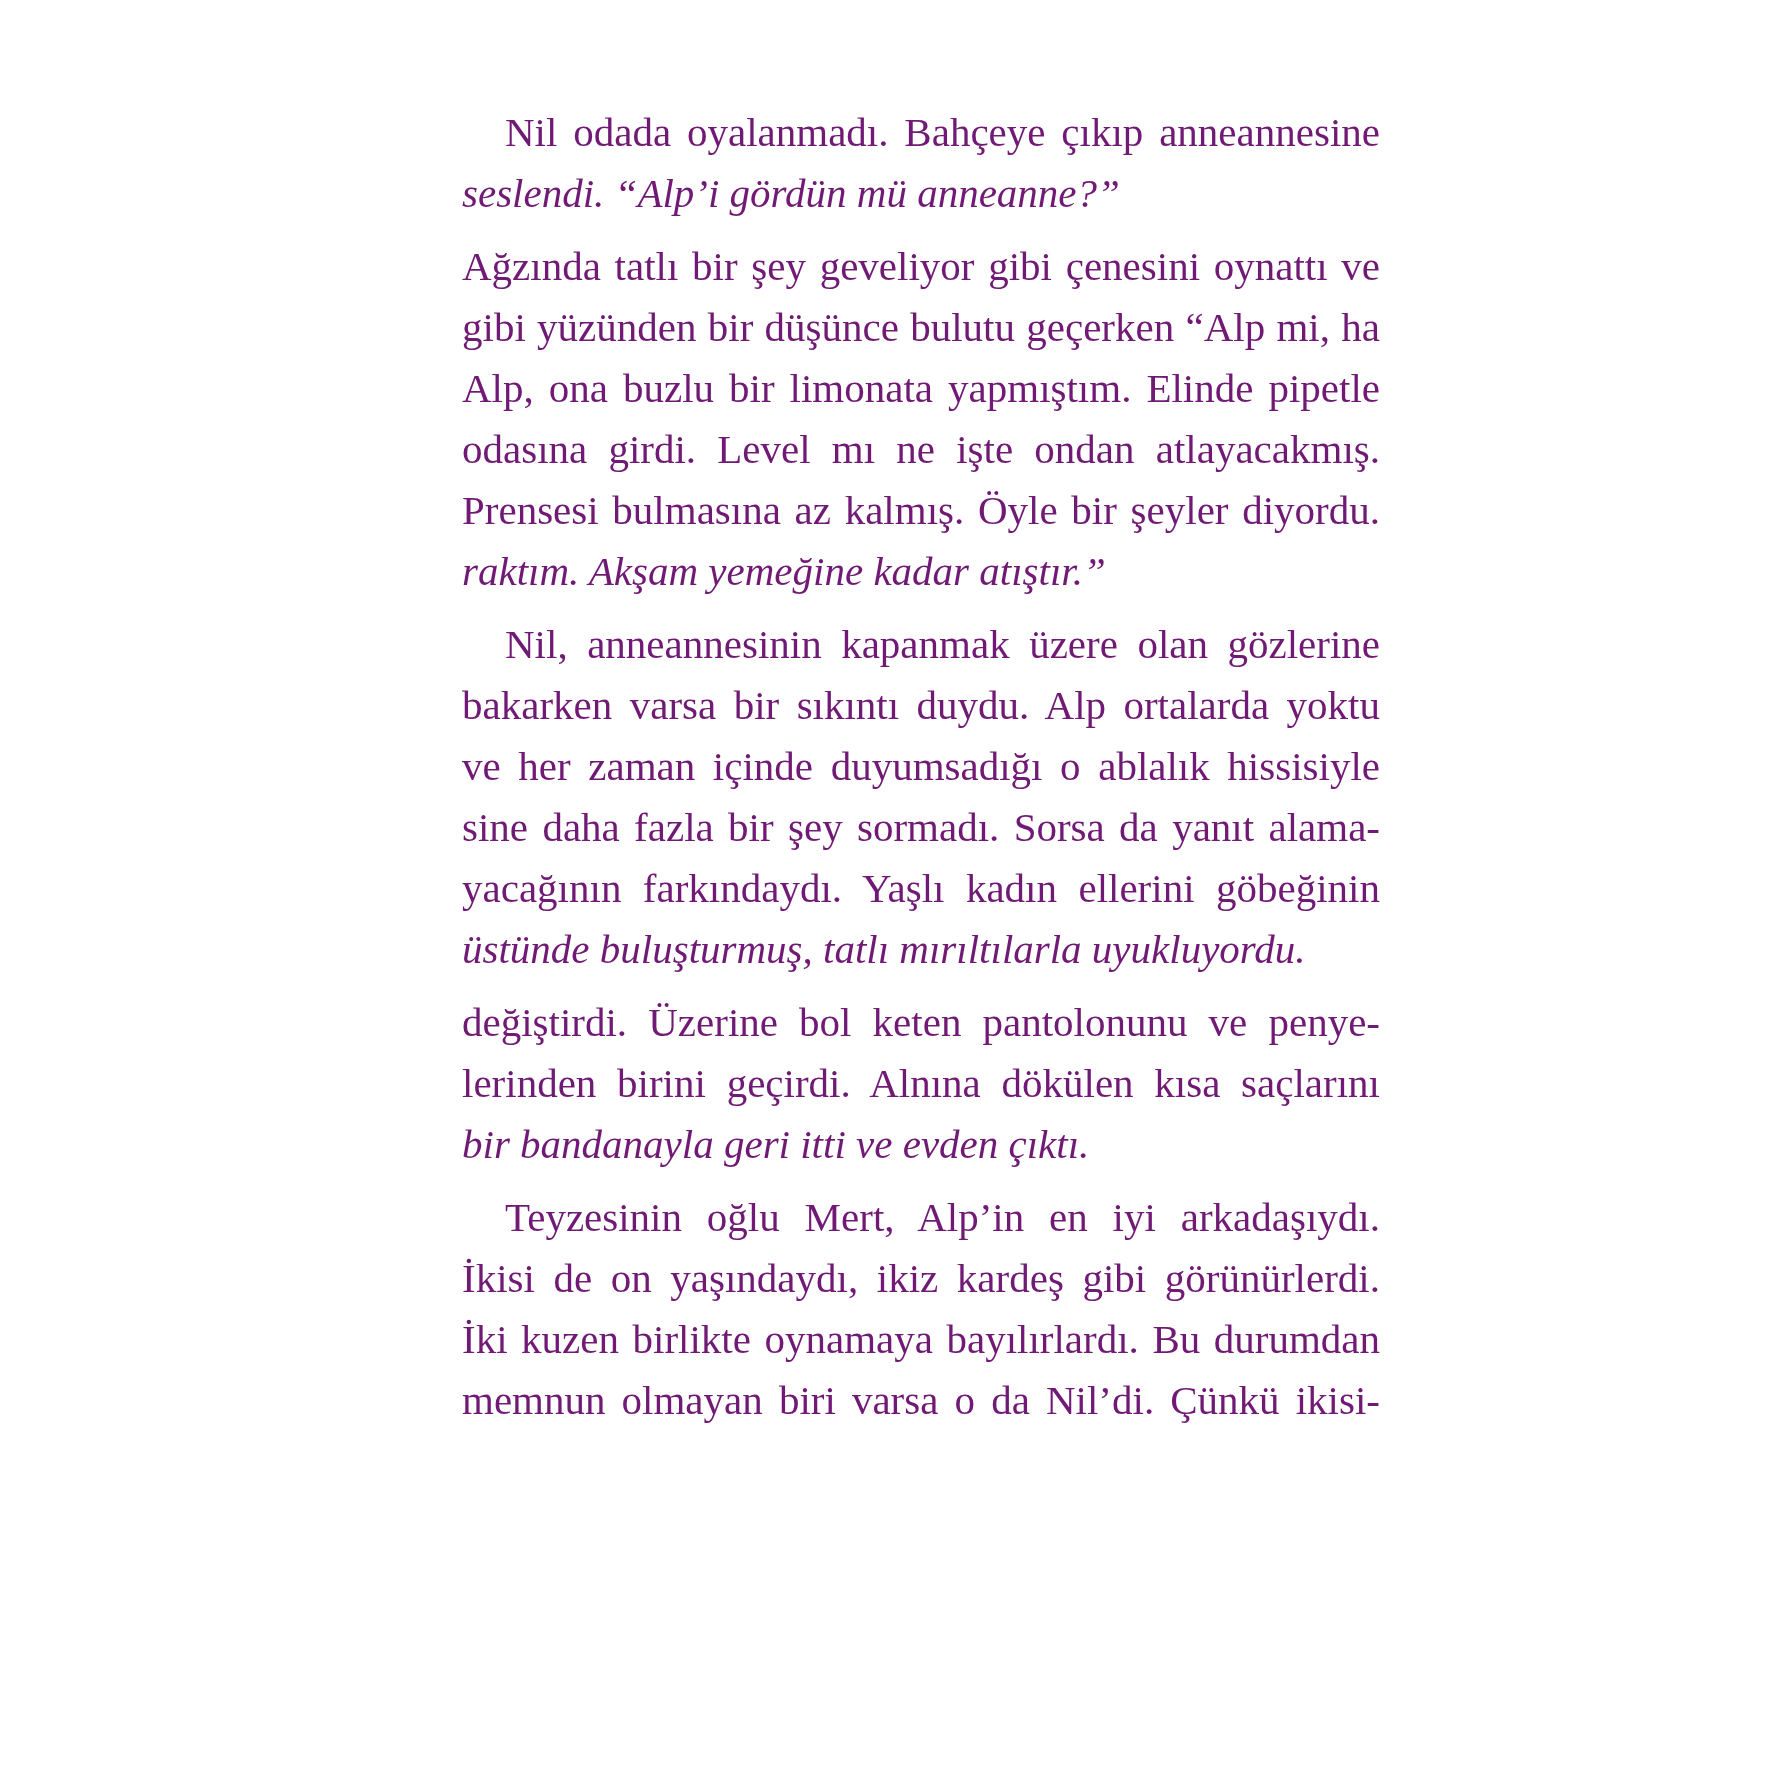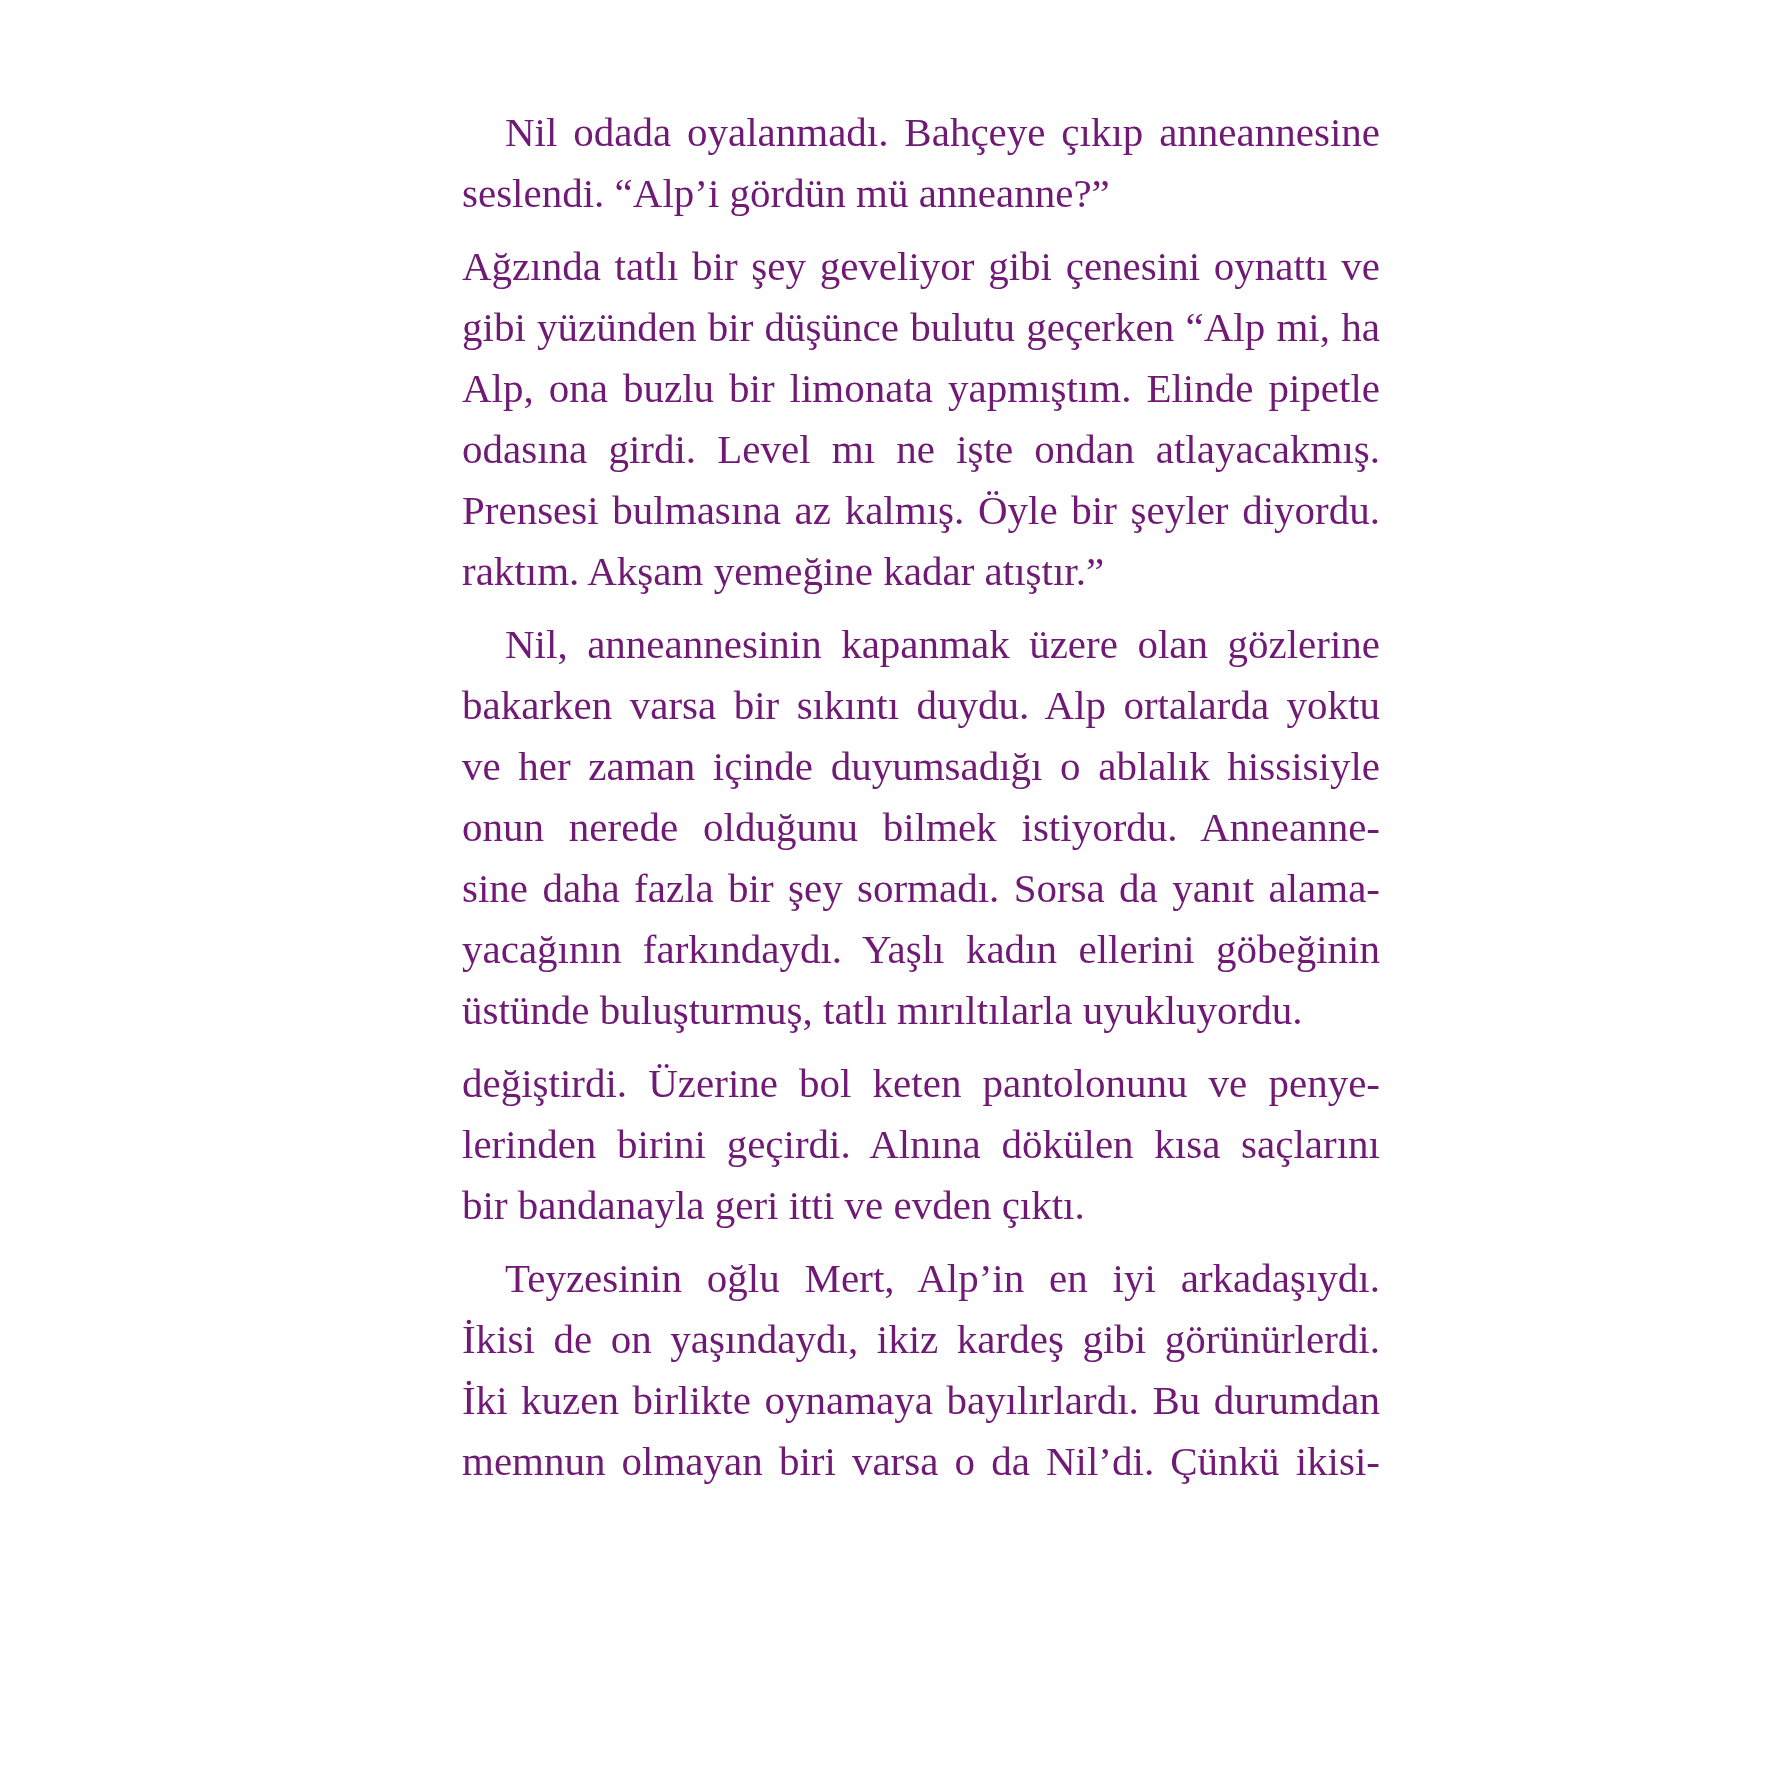--- a/index.html
+++ b/index.html
@@ -39,20 +39,21 @@
   .line {
     text-align: justify;
     text-align-last: justify;
   }
   .line.first {
     text-indent: 43px;
   }
   .line.end {
     text-align: right;
     text-align-last: left;
+    font-style: italic;
   }
 </style>
 </head>
 <body>
 
 <div class="book-page">
   <div class="text-block">
 
     <div class="para">
       <div class="line first">Nil odada oyalanmadı. Bahçeye çıkıp anneannesine</div>
@@ -65,21 +66,20 @@
       <div class="line">Alp, ona buzlu bir limonata yapmıştım. Elinde pipetle</div>
       <div class="line">odasına girdi. Level mı ne işte ondan atlayacakmış.</div>
       <div class="line">Prensesi bulmasına az kalmış. Öyle bir şeyler diyordu.</div>
       <div class="line end">raktım. Akşam yemeğine kadar atıştır.”</div>
     </div>
 
     <div class="para">
       <div class="line first">Nil, anneannesinin kapanmak üzere olan gözlerine</div>
       <div class="line">bakarken varsa bir sıkıntı duydu. Alp ortalarda yoktu</div>
       <div class="line">ve her zaman içinde duyumsadığı o ablalık hissisiyle</div>
-      <div class="line">onun nerede olduğunu bilmek istiyordu. Anneanne-</div>
       <div class="line">sine daha fazla bir şey sormadı. Sorsa da yanıt alama-</div>
       <div class="line">yacağının farkındaydı. Yaşlı kadın ellerini göbeğinin</div>
       <div class="line end">üstünde buluşturmuş, tatlı mırıltılarla uyukluyordu.</div>
     </div>
 
     <div class="para">
       <div class="line">değiştirdi. Üzerine bol keten pantolonunu ve penye-</div>
       <div class="line">lerinden birini geçirdi. Alnına dökülen kısa saçlarını</div>
       <div class="line end">bir bandanayla geri itti ve evden çıktı.</div>
     </div>

